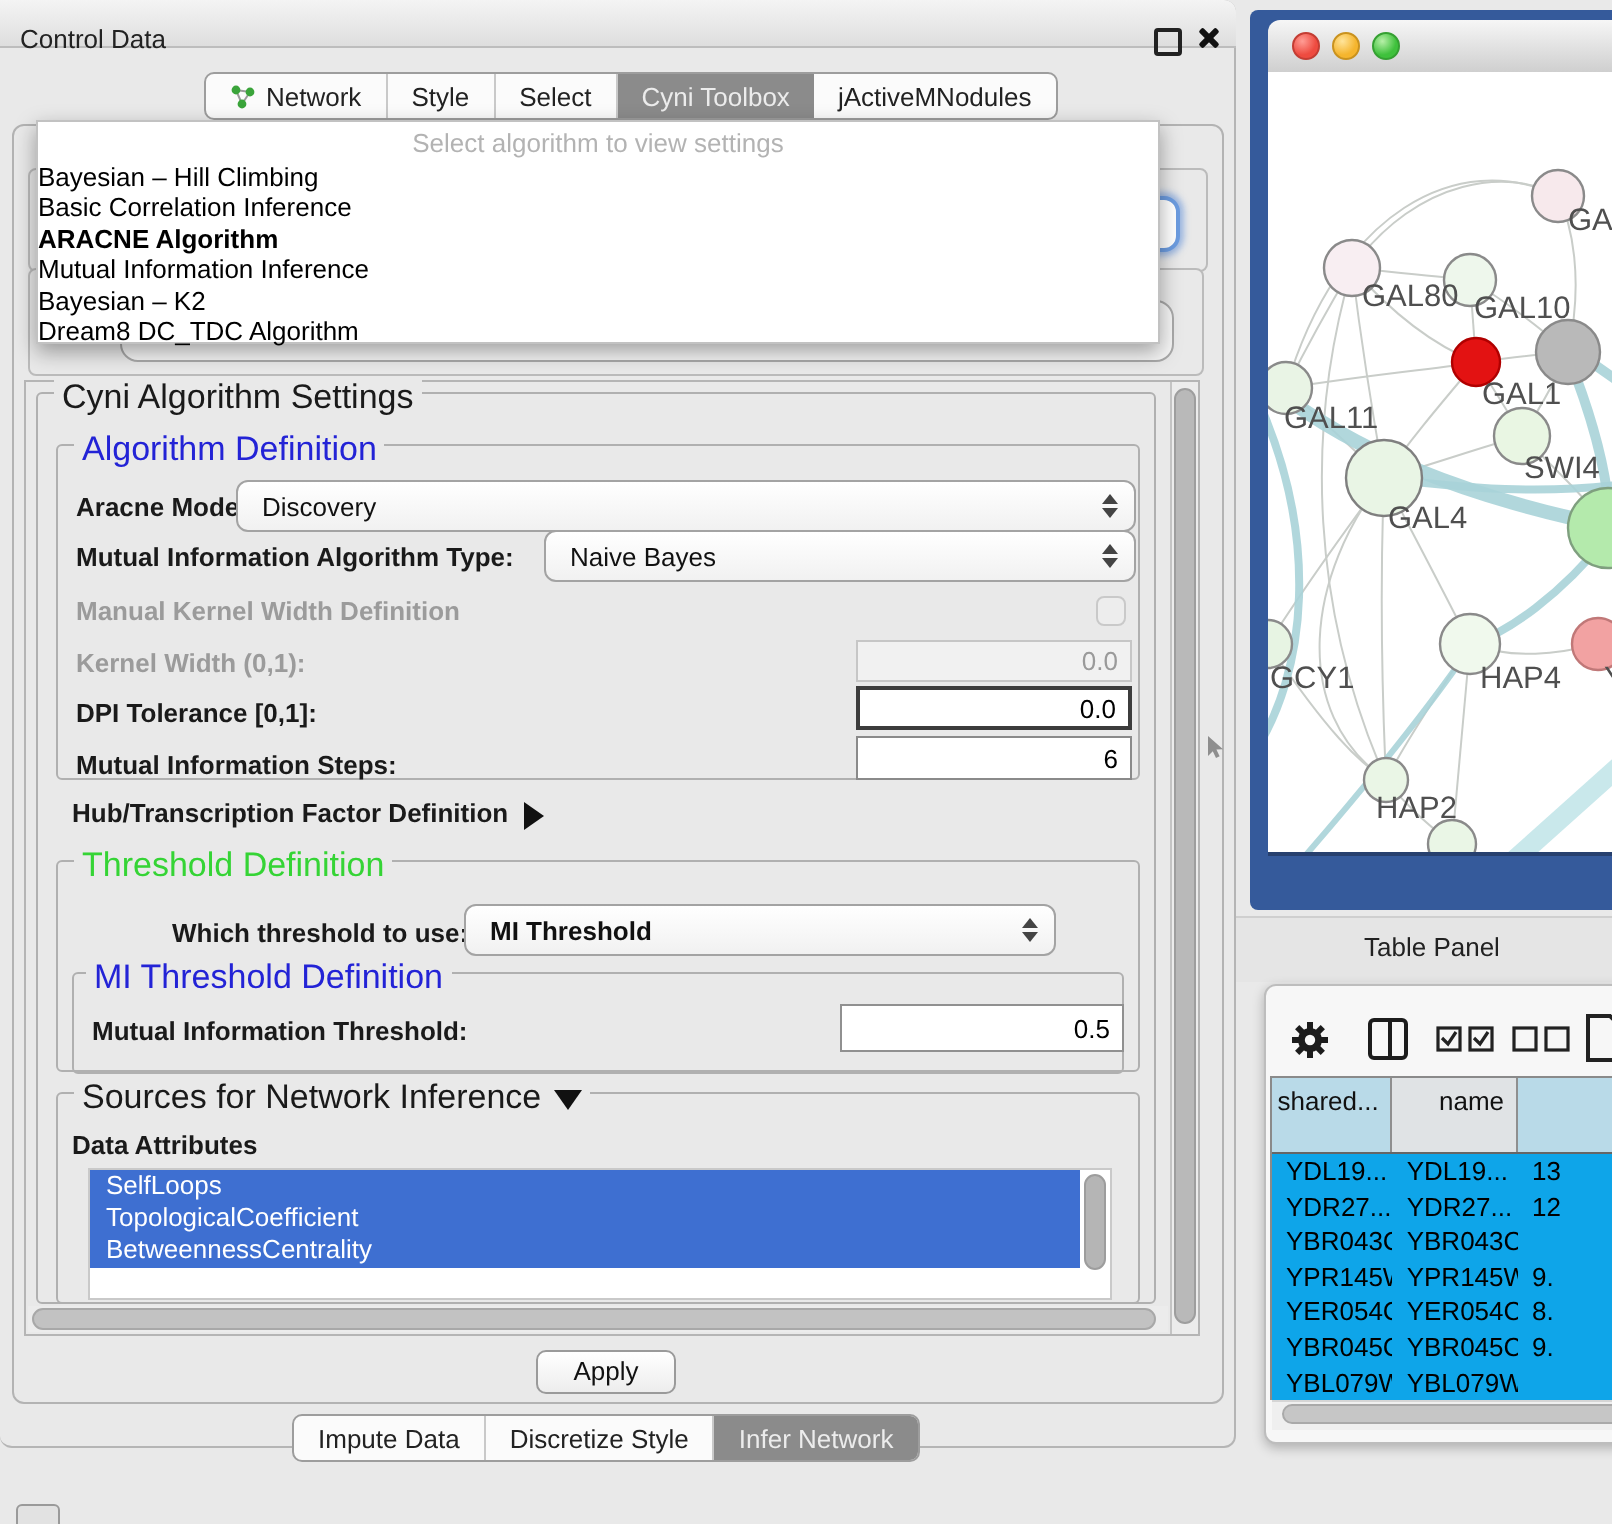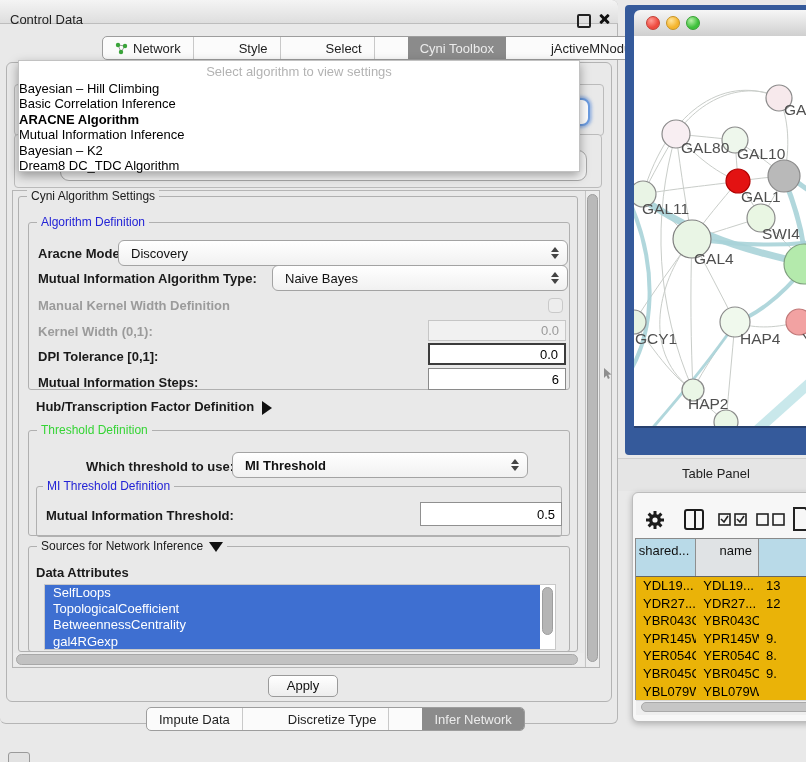--- a/index.html
+++ b/index.html
@@ -10,21 +10,21 @@
   .cp-win{left:0;top:8;width:618px;height:724px;background:#e9e9e9;border:1px solid #b5b5b5;
           border-left:none;border-radius:0 6px 6px 6px;box-sizing:border-box;}
   .cp-titlebar{left:0;top:8;width:618px;height:23px;background:linear-gradient(#f4f4f4,#dedede);
           border-bottom:1px solid #bdbdbd;border-radius:0 6px 0 0;}
   .cp-title{left:10px;top:12px;font-size:13px;color:#222;}
   .tb-float{left:577px;top:14px;width:10px;height:10px;border:2px solid #222;border-radius:2px;}
   .tb-close{left:598px;top:13px;width:12px;height:12px;}
   .tb-close:before,.tb-close:after{content:"";position:absolute;left:5px;top:0;width:3px;height:12px;background:#111;border-radius:1px;}
   .tb-close:before{transform:rotate(45deg);} .tb-close:after{transform:rotate(-45deg);}
   
-  .segbar{display:flex;height:22px;border:1px solid #9d9d9d;border-radius:5px;background:#fbfbfb;overflow:hidden;gap:33px;}
+  .segbar{display:flex;height:22px;border:1px solid #9d9d9d;border-radius:5px;background:#fbfbfb;overflow:hidden;}
   .seg{display:flex;align-items:center;padding:0 12px;border-right:1px solid #c9c9c9;color:#222;white-space:nowrap;}
   .seg:last-child{border-right:none;}
   .seg.sel{background:#8b8b8b;color:#ececec;border-right:none;}
   .seg .nicon{margin-right:5px;display:inline-block;}
   
   .cp-panel{left:6px;top:62px;width:606px;height:640px;border:1px solid #b3b3b3;border-radius:6px;background:#e9e9e9;box-sizing:border-box;}
   
   .frag-group{border:1px solid #bbb;border-radius:4px;background:#e9e9e9;box-sizing:border-box;z-index:4;}
   .frag-combo-focus{left:300px;top:98px;width:290px;height:28px;background:#fff;border:2px solid #6c9ce0;
      border-radius:8px;box-shadow:0 0 3px 2px rgba(92,142,219,.55);box-sizing:border-box;z-index:5;}
@@ -35,21 +35,21 @@
   .popup-header{text-align:center;color:#b3b3b3;font-size:13px;padding-top:3px;height:17px;}
   .popup-item{padding:0 0;height:15.4px;line-height:15.4px;font-size:13px;color:#000;white-space:nowrap;}
   .popup-item.bold{font-weight:bold;}
   
   .pane{left:12px;top:190px;width:588px;height:478px;border:1px solid #b5b5b5;background:#e9e9e9;box-sizing:border-box;}
   .vsb{left:585px;top:191px;width:14px;height:476px;background:#ececec;border-left:1px solid #c4c4c4;box-sizing:border-box;}
   .vsb-thumb{left:586.5px;top:194px;width:11px;height:468px;background:#b9b9b9;border:1px solid #9e9e9e;border-radius:6px;box-sizing:border-box;}
   .hsb{left:14px;top:653px;width:570px;height:13px;background:#ececec;}
   .hsb-thumb{left:16px;top:654px;width:562px;height:11px;background:#c2c2c2;border:1px solid #a8a8a8;border-radius:6px;box-sizing:border-box;}
   .groupbox{border:1px solid #b0b0b0;border-radius:3px;box-sizing:border-box;}
-  .gtitle{position:absolute;top:-8px;background:#e9e9e9;padding:0 4px;font-size:12px;}
+  .gtitle{position:absolute;top:-8px;background:#e9e9e9;padding:0 4px;font-size:17px;}
   .t-black{color:#1a1a1a;} .t-blue{color:#2323d6;} .t-green{color:#35d435;}
   .lbl{font-weight:bold;font-size:13px;color:#1a1a1a;white-space:nowrap;}
   .lbl.dis{color:#9b9b9b;}
   .combo{background:linear-gradient(#ffffff,#f1f1f1);border:1px solid #a3a3a3;border-radius:6px;display:flex;align-items:center;box-sizing:border-box;}
   .combo .ctext{flex:1;padding-left:12px;font-size:13px;color:#111;}
   .arrows{width:16px;display:flex;flex-direction:column;align-items:center;gap:2px;margin-right:4px;}
   .arr-up{width:0;height:0;border-left:4px solid transparent;border-right:4px solid transparent;border-bottom:5px solid #444;}
   .arr-dn{width:0;height:0;border-left:4px solid transparent;border-right:4px solid transparent;border-top:5px solid #444;}
   input.numfield{position:absolute;box-sizing:border-box;text-align:right;font-family:"Liberation Sans",sans-serif;
       font-size:13px;padding-right:6px;background:#fff;}
@@ -73,21 +73,21 @@
   .net-bottom-line{left:634px;top:426px;width:172px;height:2px;background:#27406e;}
   
   .tp-header{left:618px;top:458px;width:188px;height:32px;background:#e5e5e5;border-top:1px solid #cfcfcf;}
   .tp-title{left:637px;top:466px;font-size:13px;color:#222;margin-left:45px;}
   .tp-win{left:632px;top:492px;width:190px;height:230px;background:#f7f7f7;border:1px solid #bdbdbd;
       border-radius:6px 0 0 6px;box-shadow:0 2px 6px rgba(0,0,0,.25);box-sizing:border-box;}
   .tool{position:absolute;top:510px;}
   .tbl{left:635px;top:538px;width:171px;height:162px;overflow:hidden;border-left:1px solid #8a8a8a;}
   .tbl-headrow{display:flex;height:39px;border-top:1px solid #8a8a8a;border-bottom:1px solid #666;box-sizing:border-box;}
   .tbl-hcell{box-sizing:border-box;border-right:1px solid #8f8f8f;text-align:right;padding:4px 6px 0 0;font-size:13px;color:#111;}
-  .tbl-row{display:flex;height:17.6px;background:#eab308;}
+  .tbl-row{display:flex;height:17.6px;background:#0ea5e9;}
   .tbl-cell{box-sizing:border-box;padding:1px 0 0 7px;font-size:13px;color:#000;white-space:nowrap;overflow:hidden;}
   .tbl-hsb{left:636px;top:700px;width:170px;height:14px;background:#efefef;border-top:1px solid #d5d5d5;}
   .tbl-hsb-thumb{left:641px;top:702px;width:170px;height:10px;background:#c6c6c6;border:1px solid #a9a9a9;border-radius:5px;box-sizing:border-box;}
   .mini-btn{left:8px;top:752px;width:22px;height:16px;background:#e2e2e2;border:1px solid #9a9a9a;border-radius:3px;box-sizing:border-box;}
 </style>
 </head>
 <body>
 
 <div class="abs cp-win"></div>
 <div class="abs cp-titlebar"></div>
@@ -203,33 +203,32 @@
 
 <div class="abs groupbox" style="left:28px;top:546px;width:542px;height:106px;">
   <span class="gtitle t-black" style="left:8px;"><span>Sources for Network Inference</span><span class="tri-down"></span></span>
 </div>
 <span class="abs lbl" style="left:36px;top:565px;">Data Attributes</span>
 <div class="abs attr-list">
   <div id="attrItems">
       <div class="attr-item" style="background: rgb(62, 111, 209);">SelfLoops</div>
       <div class="attr-item" style="background: rgb(62, 111, 209);">TopologicalCoefficient</div>
       <div class="attr-item" style="background: rgb(62, 111, 209);">BetweennessCentrality</div>
-      <div class="attr-item" style="background: rgb(62, 111, 209);">gal4RGexp</div>
     </div>
   <div class="attr-thumb"></div>
 </div>
 
 <div class="abs apply-btn">Apply</div>
 <div class="abs" style="left:146px;top:707px;" id="bottomTabs">
     <div class="segbar">
       <div class="seg">
         <span>Impute Data</span>
       </div>
       <div class="seg">
-        <span>Discretize Type</span>
+        <span>Discretize Style</span>
       </div>
       <div class="seg sel">
         <span>Infer Network</span>
       </div>
     </div>
   </div>
 
 <div class="abs net-frame"></div>
 <div class="abs net-titlebar">
   <span class="light l-red"></span>

